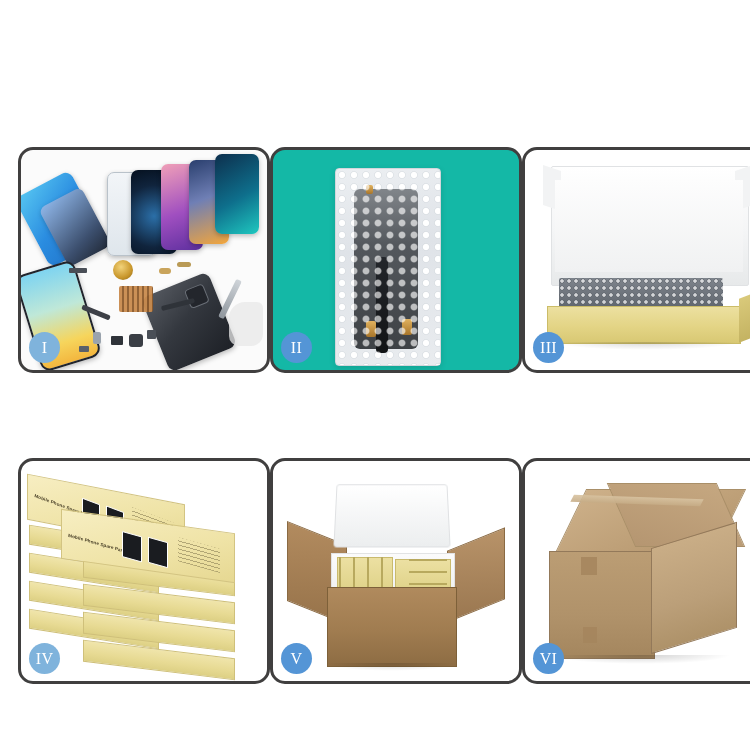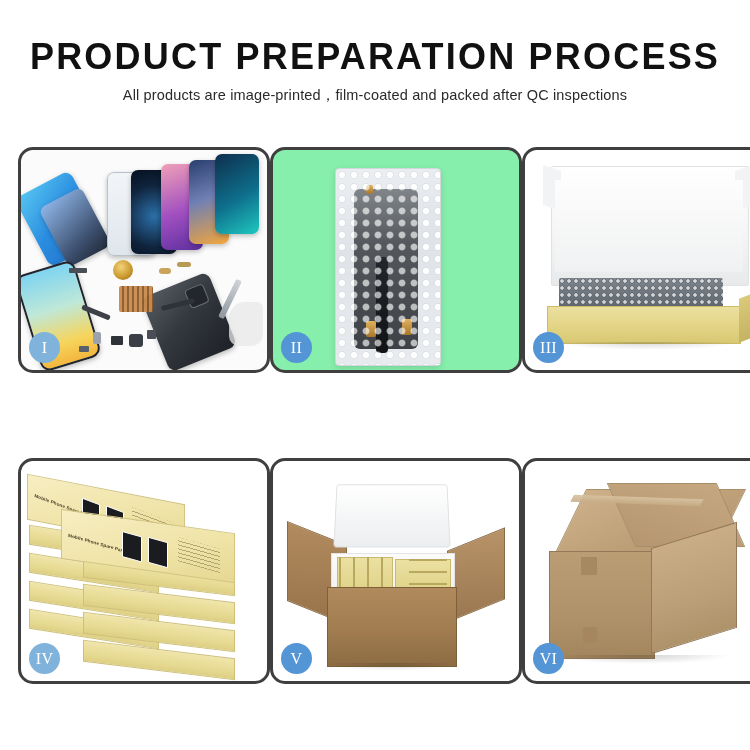--- a/index.html
+++ b/index.html
@@ -122,21 +122,21 @@
   .tool{
     position:absolute;left:206px;top:128px;width:6px;height:42px;
     background:linear-gradient(180deg,#cfd4d9,#8f969d);transform:rotate(26deg);border-radius:2px;
   }
   .hand{
     position:absolute;left:208px;top:152px;width:34px;height:44px;
     background:#e8e8e8;border-radius:16px 6px 12px 10px;opacity:.75;
   }
 
   
-  .p2{background:#86efac;}
+  .p2{background:#14b8a6;}
   .bubblebag{
     position:absolute;left:62px;top:18px;width:104px;height:196px;
     background:
       radial-gradient(circle at 6px 6px, rgba(255,255,255,.95) 2.6px, rgba(190,198,205,.55) 3.4px, rgba(255,255,255,0) 4.2px)
       0 0/12px 12px,
       linear-gradient(170deg,#eceff2 0%,#dfe3e8 40%,#e9ecef 100%);
     border:1px solid #d2d7dc;border-radius:4px;
     box-shadow:0 2px 6px rgba(0,0,0,.12);
   }
   .inner-screen{
@@ -273,24 +273,20 @@
   .c6-shadow{
     position:absolute;left:26px;top:194px;width:180px;height:9px;
     background:radial-gradient(ellipse at 50% 0%,rgba(0,0,0,.18),rgba(0,0,0,0) 70%);
   }
 </style>
 </head>
 <body>
 
 <div class="page">
 
-  <div class="header">
-    <h1 class="title">PRODUCT PREPARATION PROCESS</h1>
-    <p class="subtitle">All products are image-printed，film-coated and packed after QC inspections</p>
-  </div>
 
   <div class="grid">
 
     <div class="panel p1">
       <div class="stage">
         <div class="ph ph-blue"></div>
         <div class="ph ph-blue2"></div>
         <div class="ph ph-glass"></div>
         <div class="ph ph-dark"></div>
         <div class="ph ph-purple"></div>

